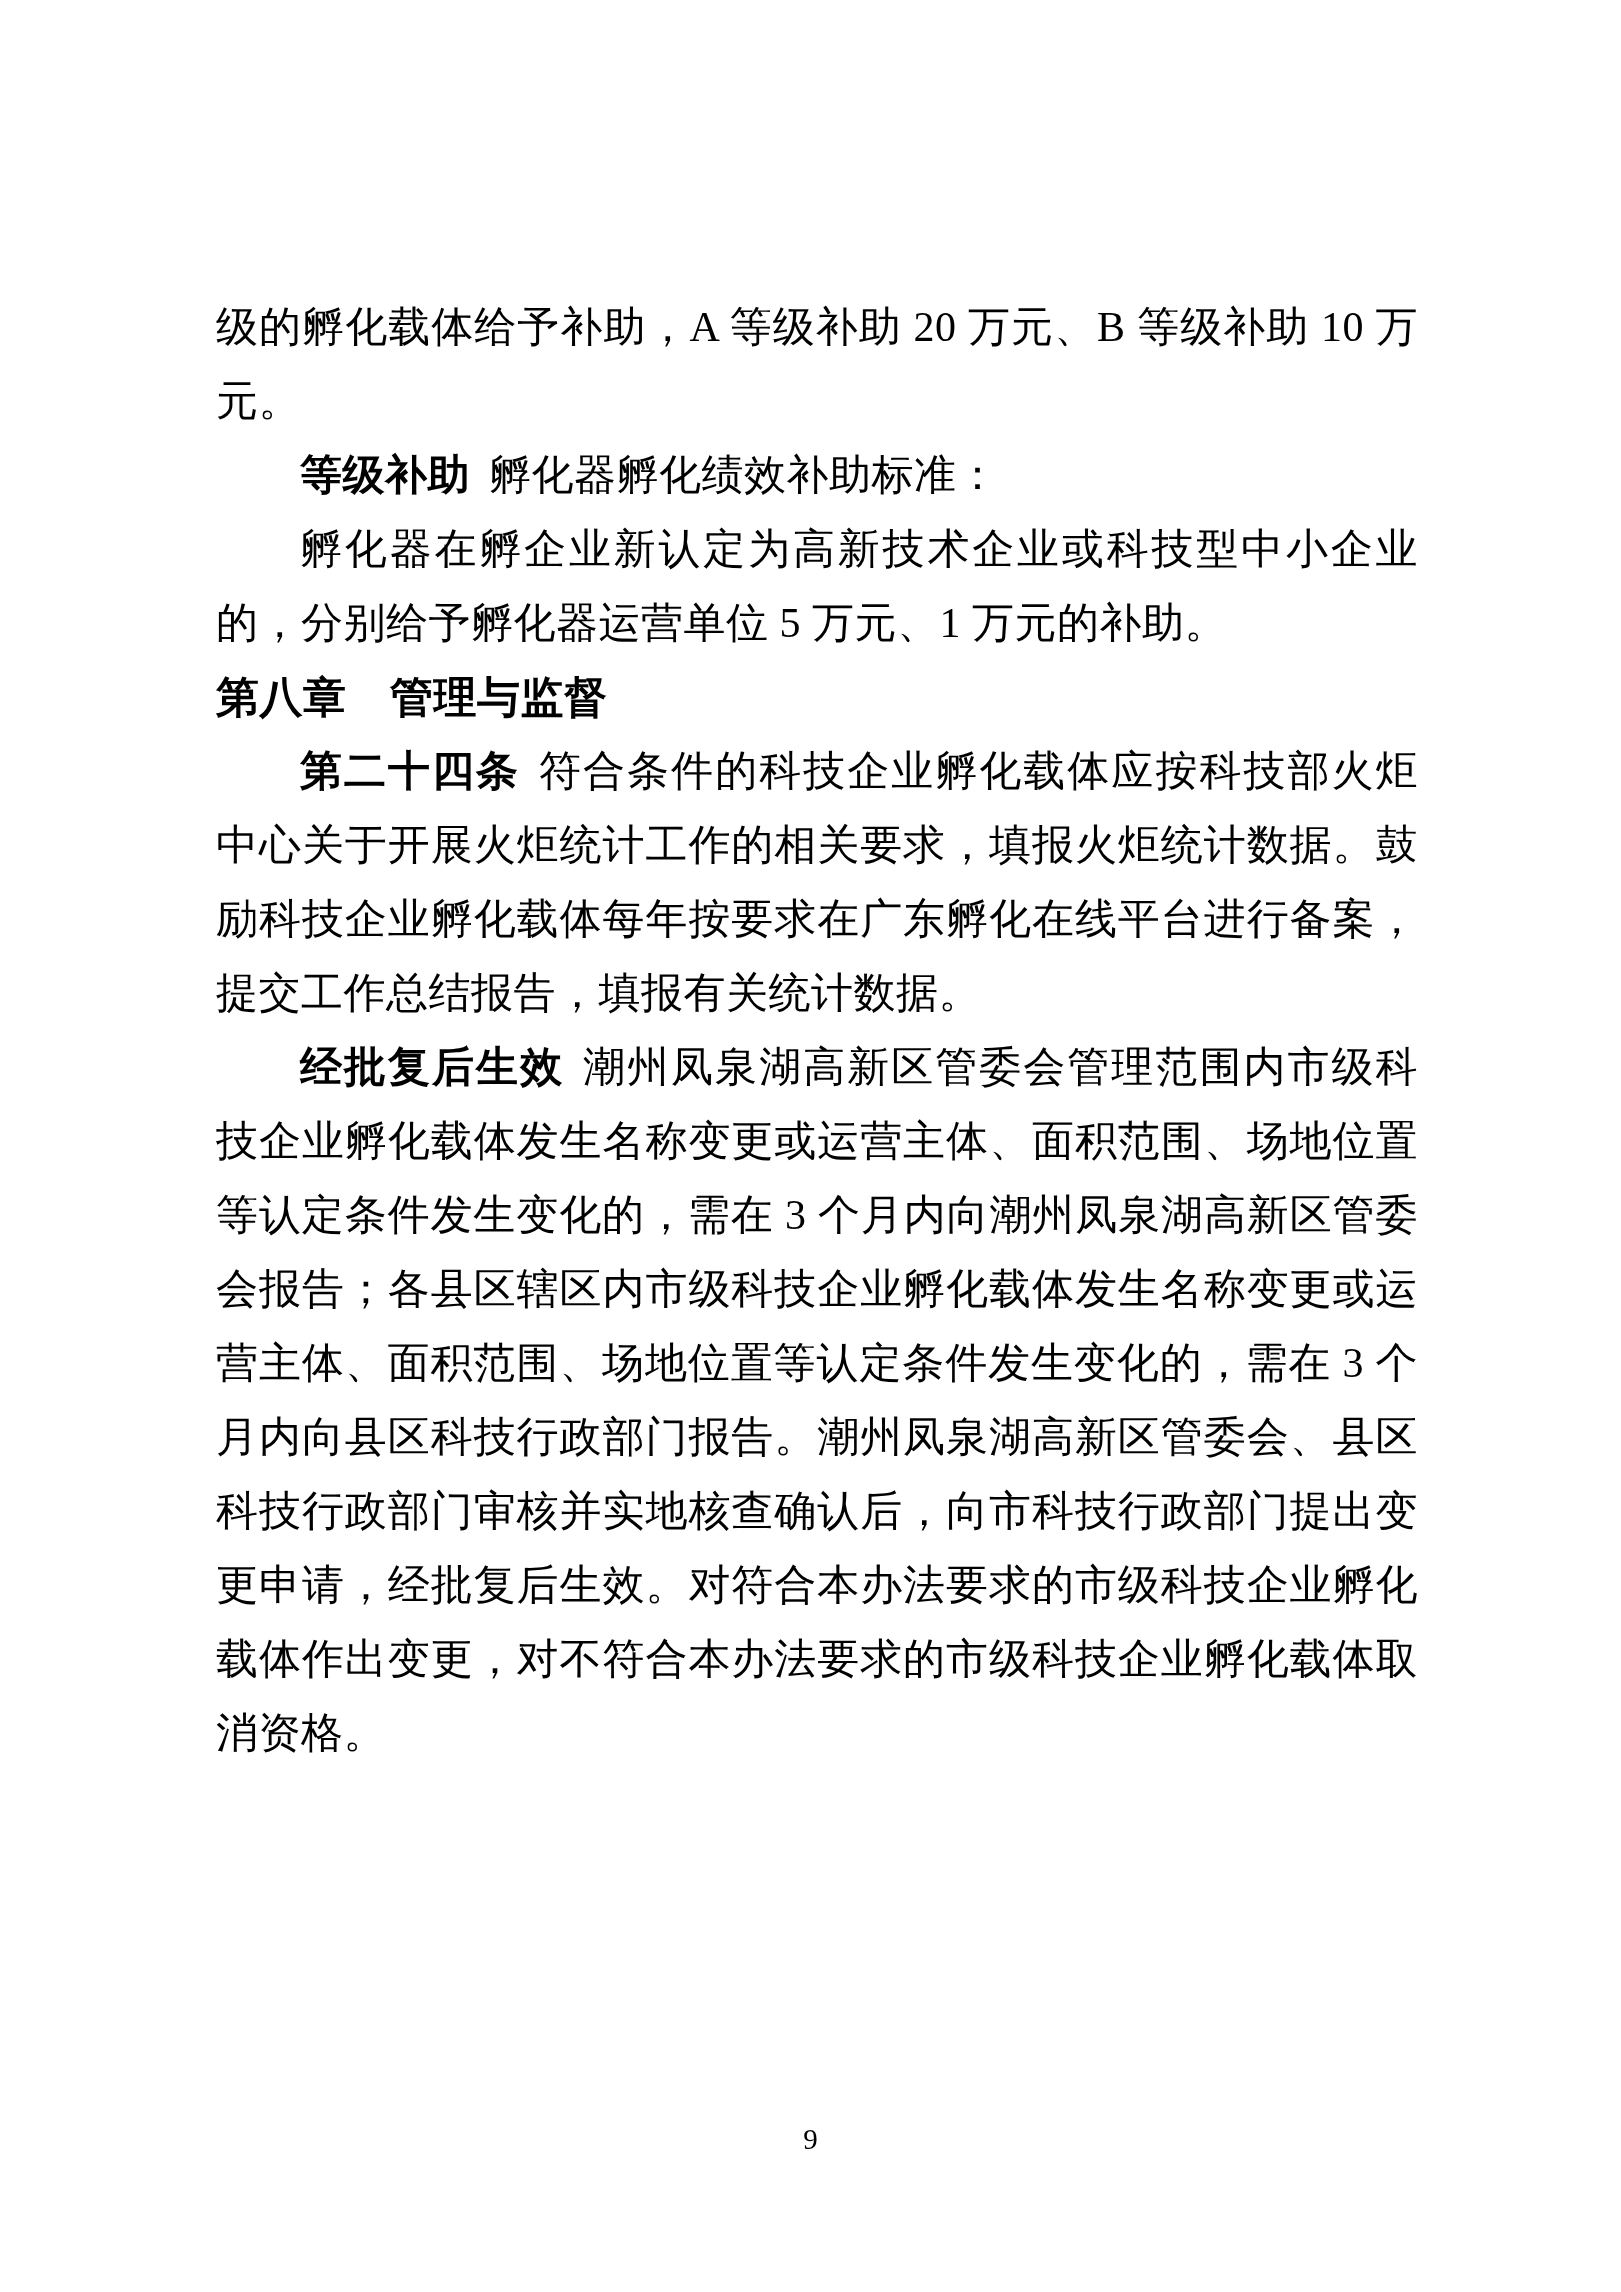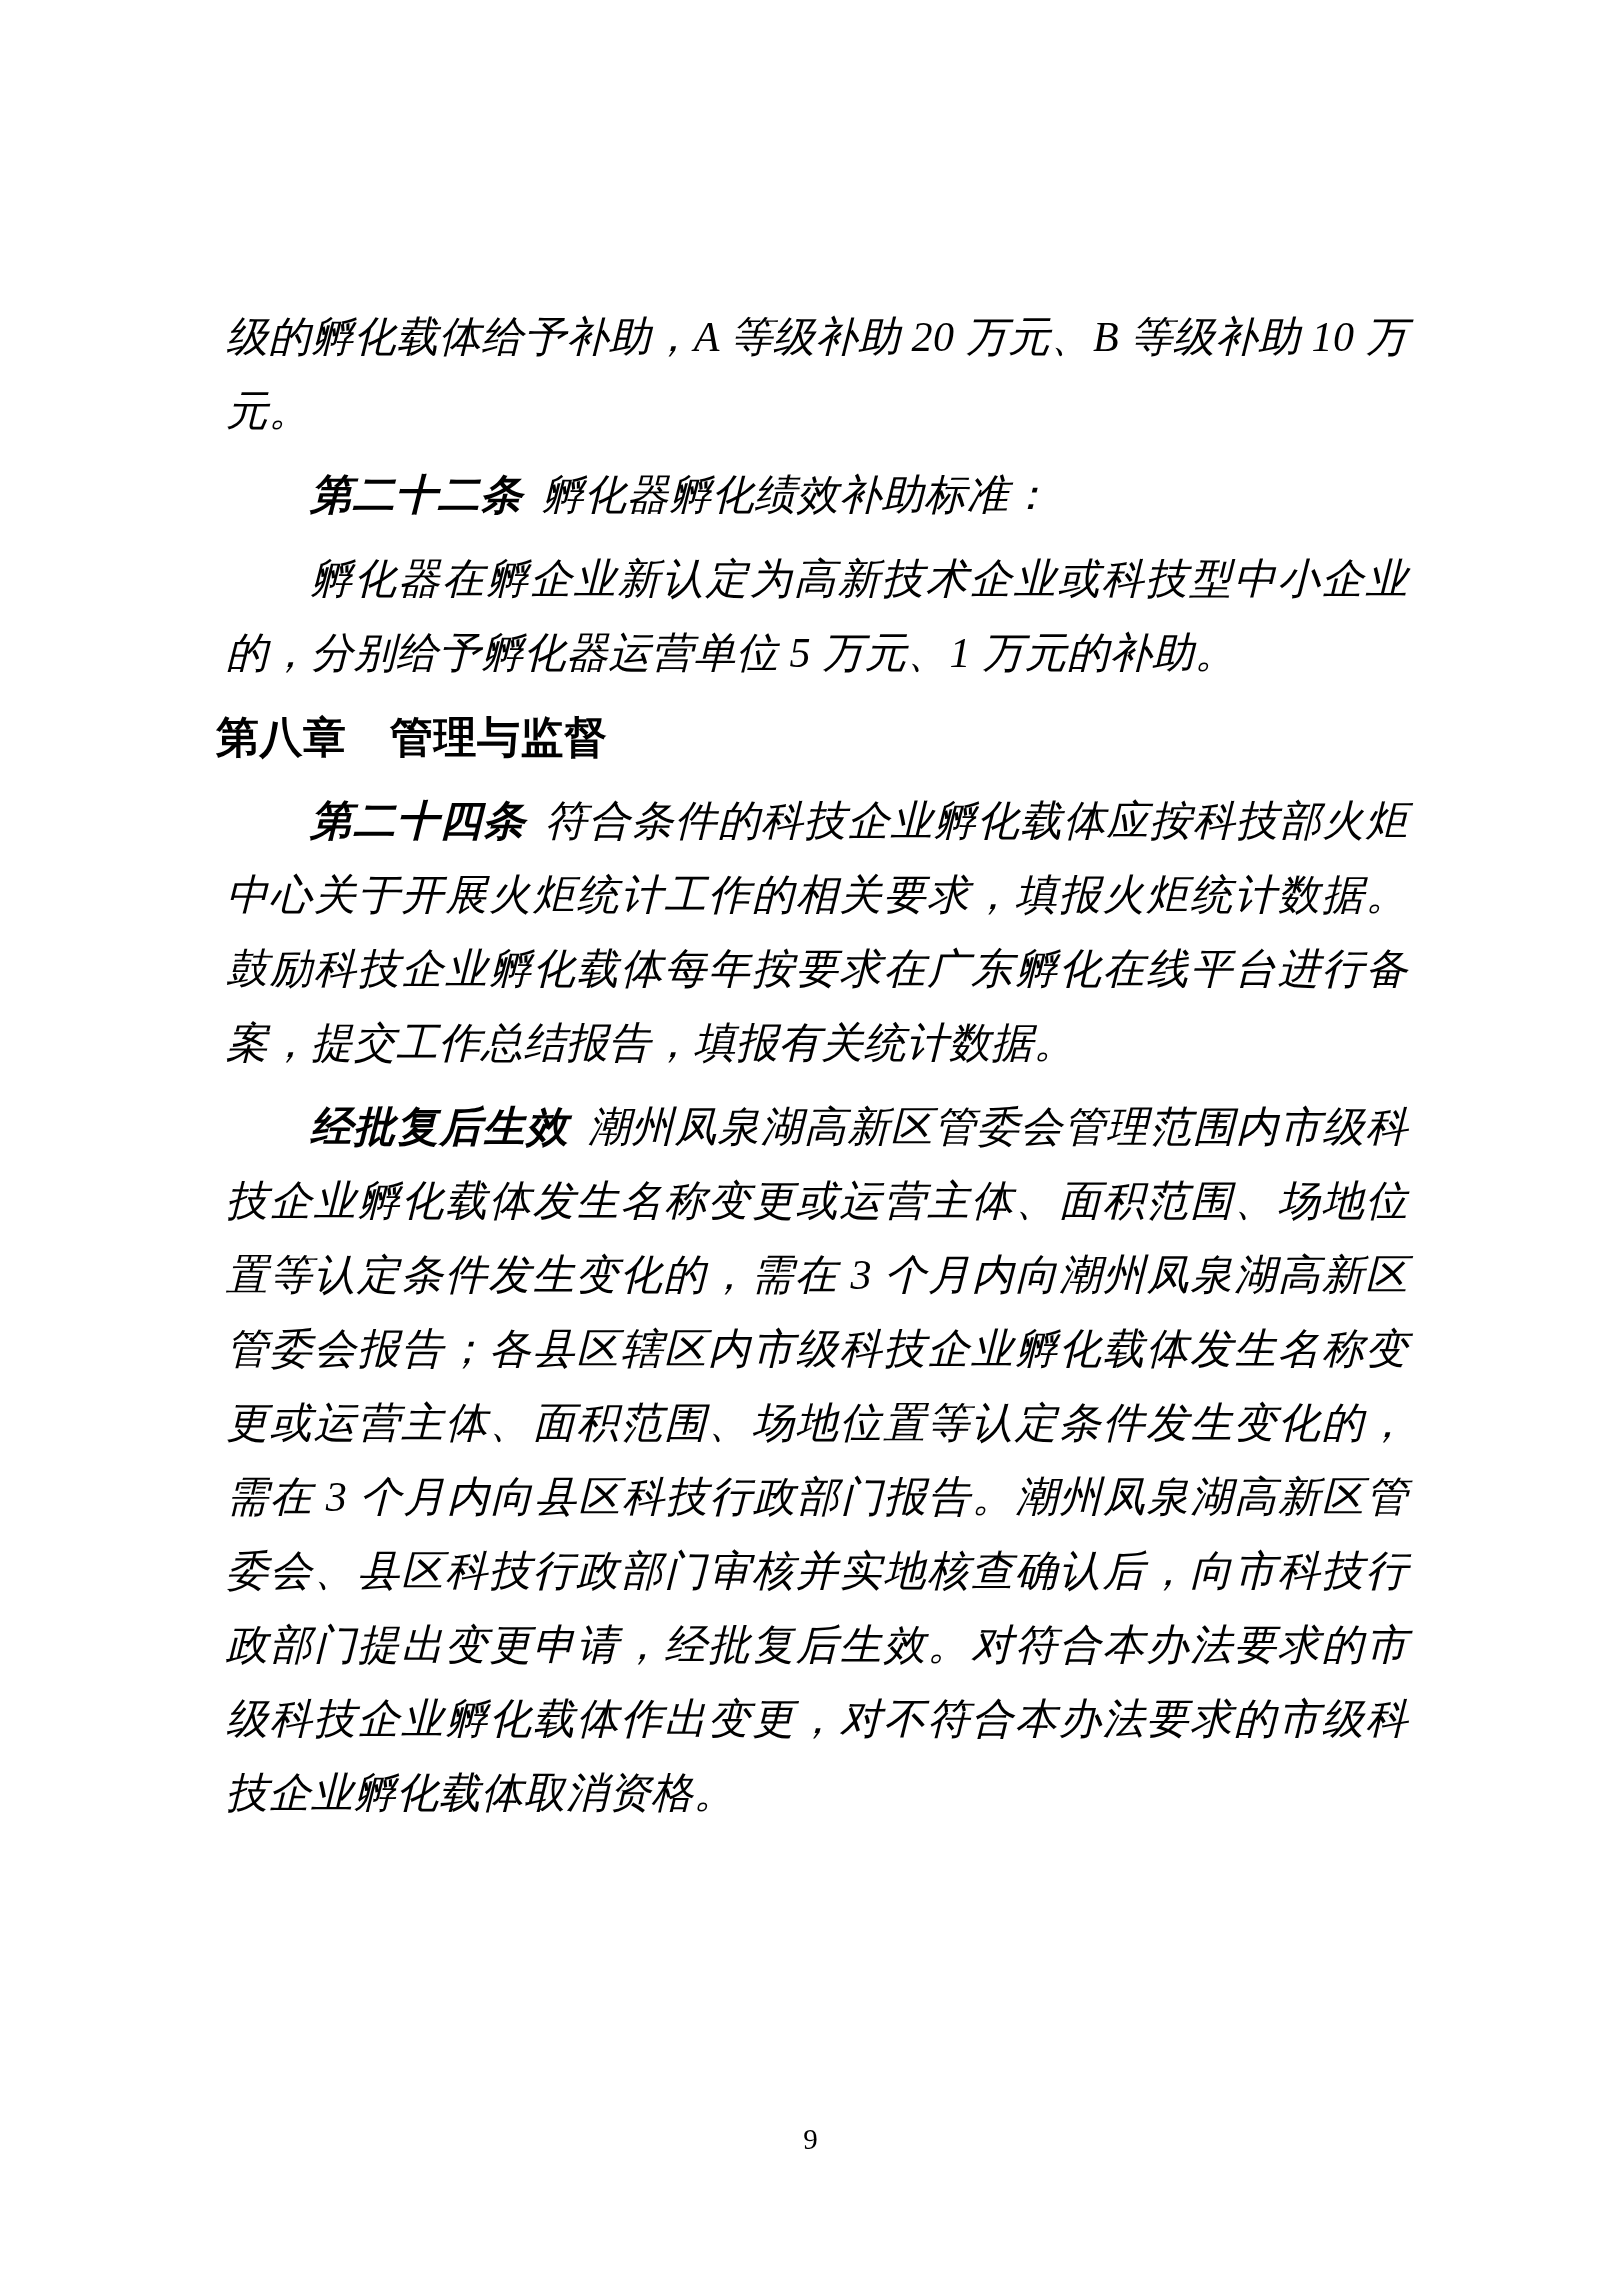--- a/index.html
+++ b/index.html
@@ -19,23 +19,22 @@
     position: absolute;
     left: 216px;
     top: 290px;
     width: 1202px;
     font-size: 42px;
     line-height: 74px;
     text-align: justify;
     letter-spacing: 0.5px;
   }
   p.para {
-    margin: 10px;
+    margin: 0;
     padding: 0;
-    font-style: italic;
   }
   p.ind {
     text-indent: 84px;
   }
   .article-lead {
     font-weight: 700;
     margin-right: 0.45em;
   }
   h2.chapter-heading {
     margin: 0;
@@ -59,21 +58,21 @@
 </style>
 </head>
 <body>
 
 <main class="doc-body">
 
   <p class="para">级的孵化载体给予补助，A 等级补助 20 万元、B 等级补助 10 万元。</p>
 
 
   <p class="para ind">
-    <span class="article-lead">第二十二条</span><span>孵化器孵化绩效补助标准：</span>
+    <span class="article-lead">等级补助</span><span>孵化器孵化绩效补助标准：</span>
   </p>
 
   <p class="para ind">孵化器在孵企业新认定为高新技术企业或科技型中小企业的，分别给予孵化器运营单位 5 万元、1 万元的补助。</p>
 
   <h2 class="chapter-heading">第八章　管理与监督</h2>
 
   <p class="para ind">
     <span class="article-lead">第二十四条</span><span>符合条件的科技企业孵化载体应按科技部火炬中心关于开展火炬统计工作的相关要求，填报火炬统计数据。鼓励科技企业孵化载体每年按要求在广东孵化在线平台进行备案，提交工作总结报告，填报有关统计数据。</span>
   </p>
 

